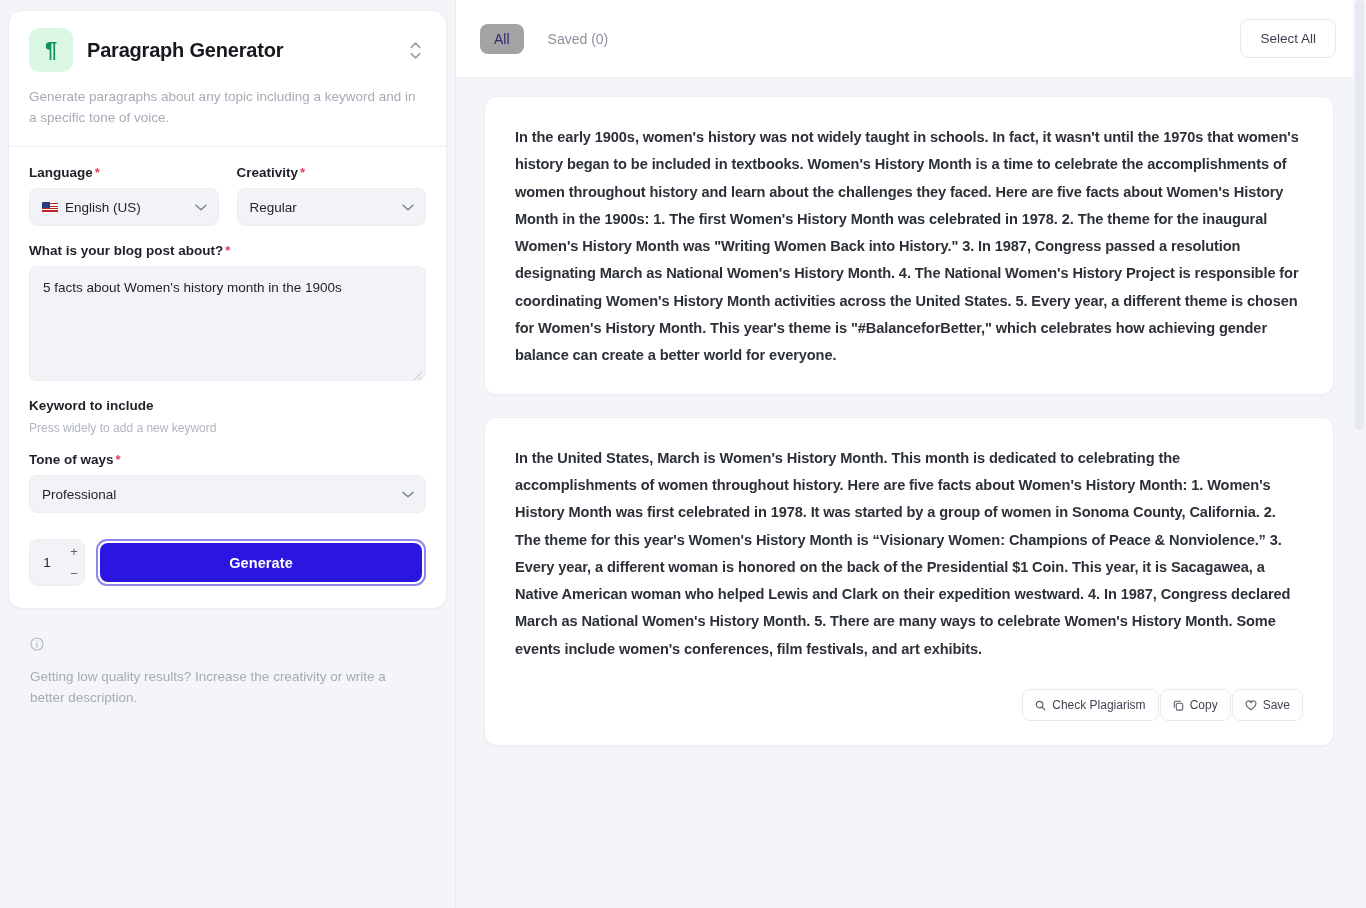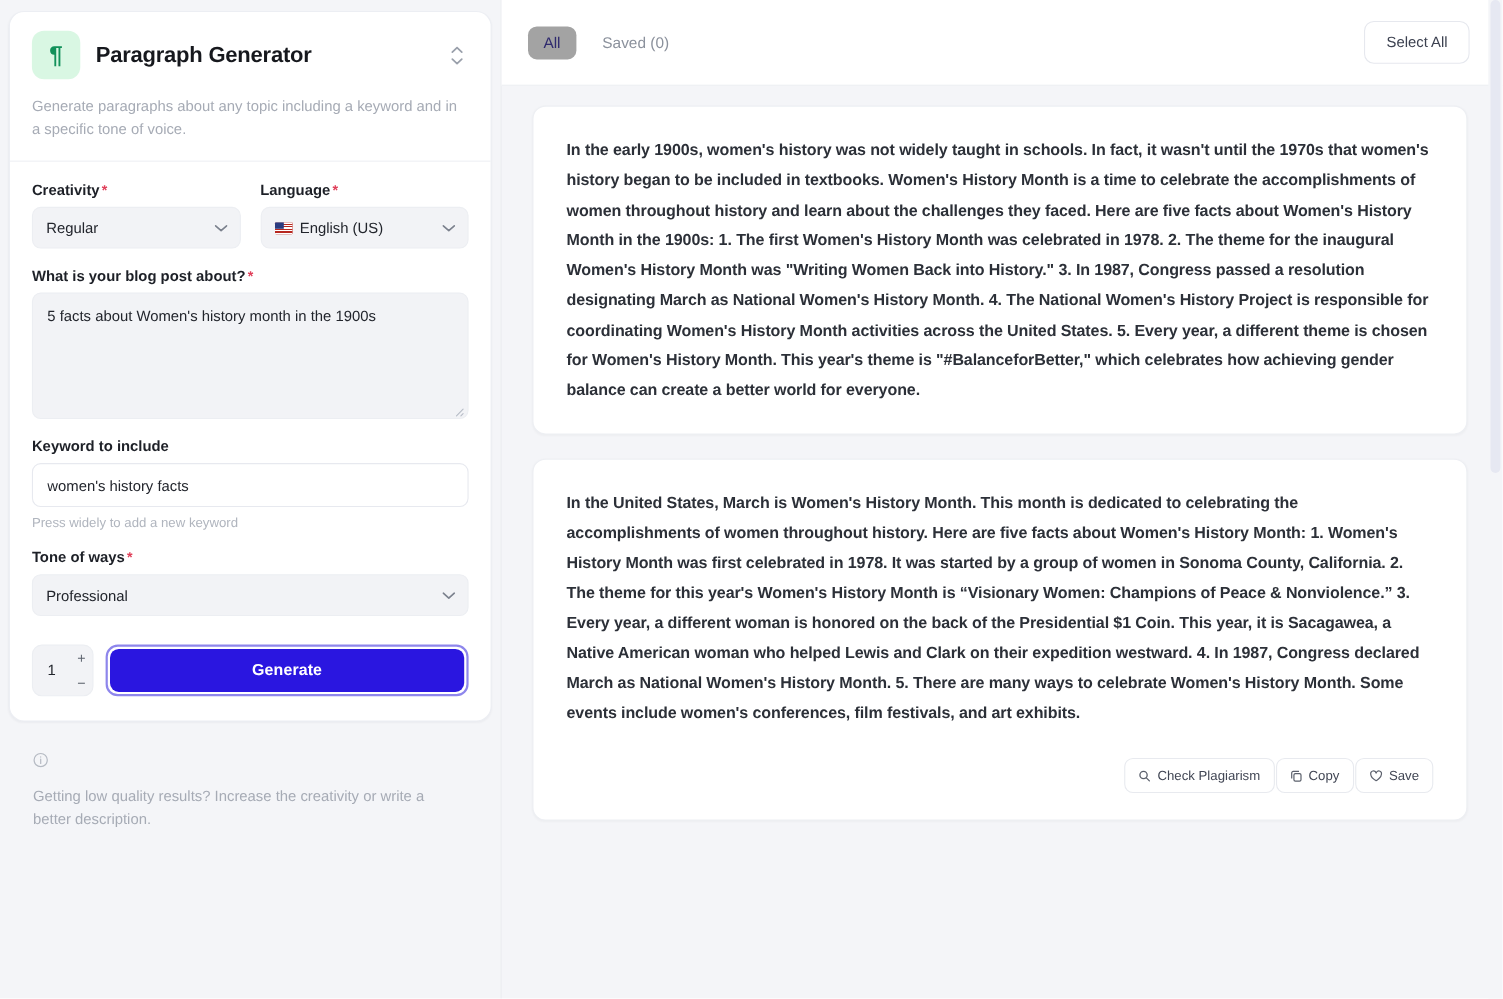--- a/index.html
+++ b/index.html
@@ -369,72 +369,71 @@
                 <path d="M1.2 1.7 L5.5 5.8 L9.8 1.7"></path>
               </svg>
           </div>
         </div>
         <div class="tool-desc">Generate paragraphs about any topic including a keyword and in a specific tone of voice.</div>
       </div>
 
       <div class="form-body">
 
         <div class="row2">
-          <div class="field half">
-            <label class="flabel">
-              <span>Creativity</span><span class="req">*</span>
-            </label>
-            <div class="select-box">
-              <span>Regular</span>
-              <span class="caret">
-                <svg width="12" height="8" viewBox="0 0 12 8" fill="none" stroke="currentColor" stroke-width="1.5" stroke-linecap="round" stroke-linejoin="round">
-                    <path d="M1 1.8 L6 6.2 L11 1.8"></path>
-                  </svg>
-              </span>
-            </div>
-          </div>
-
           <div class="field half">
             <label class="flabel">
               <span>Language</span><span class="req">*</span>
             </label>
             <div class="select-box">
               <span class="flag">
                   <b></b>
                   <i></i>
                 </span>
               <span>English (US)</span>
               <span class="caret">
                 <svg width="12" height="8" viewBox="0 0 12 8" fill="none" stroke="currentColor" stroke-width="1.5" stroke-linecap="round" stroke-linejoin="round">
                     <path d="M1 1.8 L6 6.2 L11 1.8"></path>
                   </svg>
               </span>
             </div>
           </div>
+
+          <div class="field half">
+            <label class="flabel">
+              <span>Creativity</span><span class="req">*</span>
+            </label>
+            <div class="select-box">
+              <span>Regular</span>
+              <span class="caret">
+                <svg width="12" height="8" viewBox="0 0 12 8" fill="none" stroke="currentColor" stroke-width="1.5" stroke-linecap="round" stroke-linejoin="round">
+                    <path d="M1 1.8 L6 6.2 L11 1.8"></path>
+                  </svg>
+              </span>
+            </div>
+          </div>
         </div>
 
         <div class="field">
           <label class="flabel">
             <span>What is your blog post about?</span><span class="req">*</span>
           </label>
           <div class="ta-wrap">
             <div class="textarea-box">5 facts about Women's history month in the 1900s</div>
             <span class="ta-grip">
               <svg width="12" height="12" viewBox="0 0 12 12" fill="none" stroke="currentColor" stroke-width="1" stroke-linecap="round">
                   <path d="M11 5 L5 11 M11 9 L9 11"></path>
                 </svg>
             </span>
           </div>
         </div>
 
         <div class="field">
           <label class="flabel">
             <span>Keyword to include</span>
           </label>
-          <input class="text-input" type="text" value="women's history facts" style="">
           <div class="helper">Press widely to add a new keyword</div>
         </div>
 
         <div class="field">
           <label class="flabel">
             <span>Tone of ways</span><span class="req">*</span>
           </label>
           <div class="select-box">
             <span>Professional</span>
             <span class="caret">

